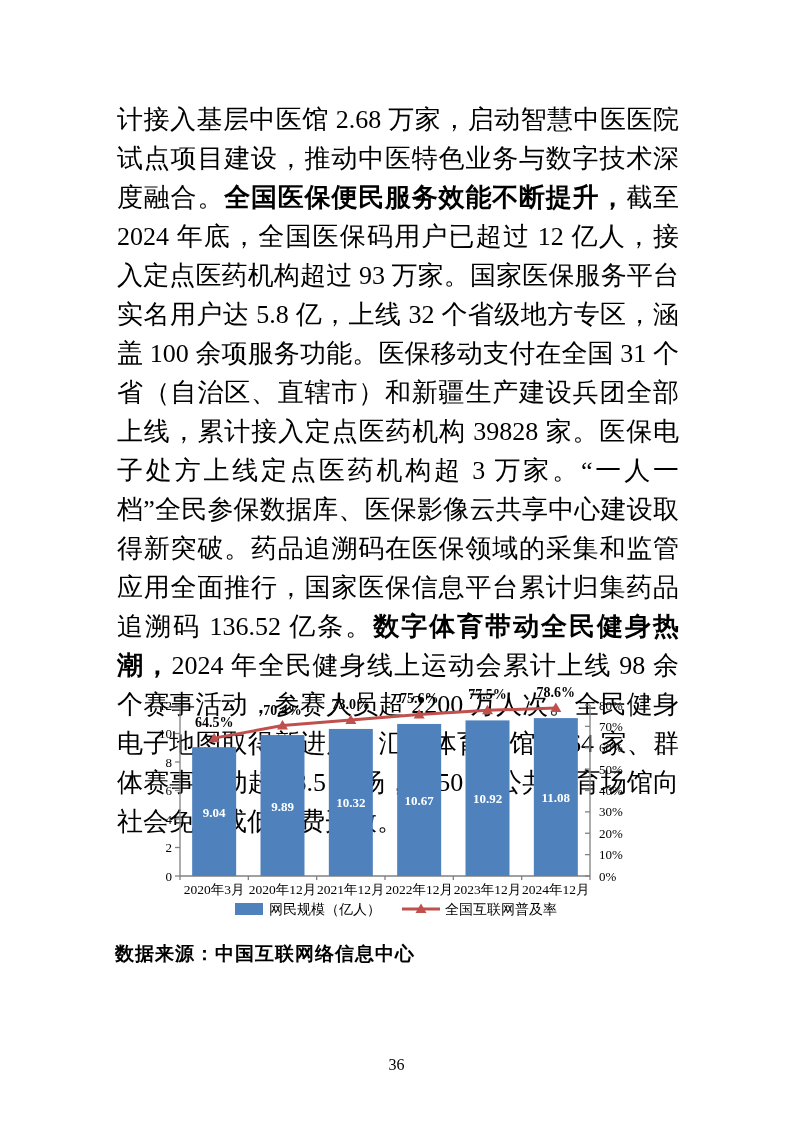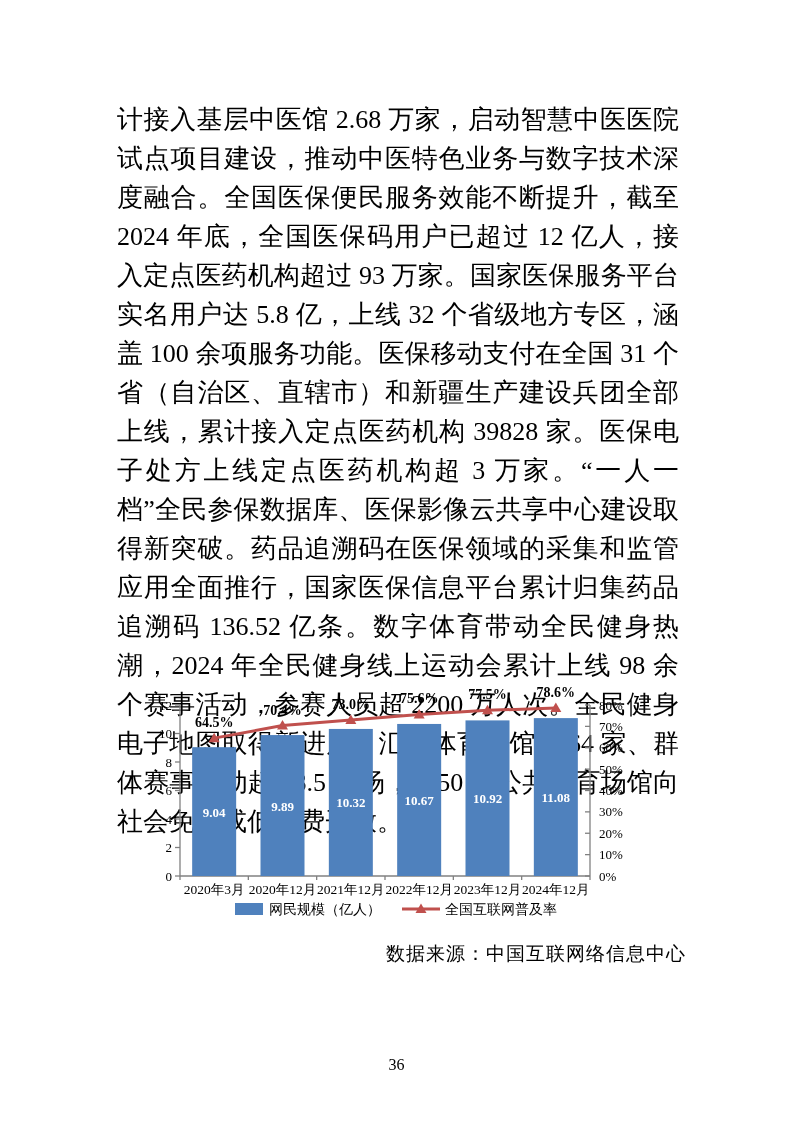--- a/index.html
+++ b/index.html
@@ -6,26 +6,26 @@
   body{
     width:793px;height:1122px;background:#ffffff;position:relative;
     font-family:"Liberation Serif","DejaVu Serif",serif;color:#000;
   }
   .page{position:absolute;inset:0;background:#fff;overflow:hidden;}
   .body-text{
     position:absolute;left:117px;top:100px;width:562px;margin:0;
     font-size:26px;line-height:39px;text-align:justify;
     font-family:"Liberation Serif","DejaVu Serif",serif;
   }
-  .body-text .b{font-weight:normal;}
+  .body-text .b{font-weight:bold;}
   .chart-wrap{position:absolute;left:150px;top:682px;width:515px;height:252px;}
   .chart-wrap svg{display:block;}
   .source-note{
-    position:absolute;left:130px;top:941px;width:556px;margin:0;
-    text-align:right;font-size:19px;letter-spacing:1px;
+    position:absolute;left:115px;top:941px;width:556px;margin:0;
+    font-size:19px;letter-spacing:1px;font-weight:bold;
   }
   .figure-caption{
     position:absolute;left:100px;top:970px;width:596px;margin:0;
     text-align:center;font-size:21px;font-weight:bold;white-space:pre;
   }
   .page-number{
     position:absolute;left:0;top:1056px;width:793px;margin:0;
     text-align:center;font-size:16px;
   }
 </style>

